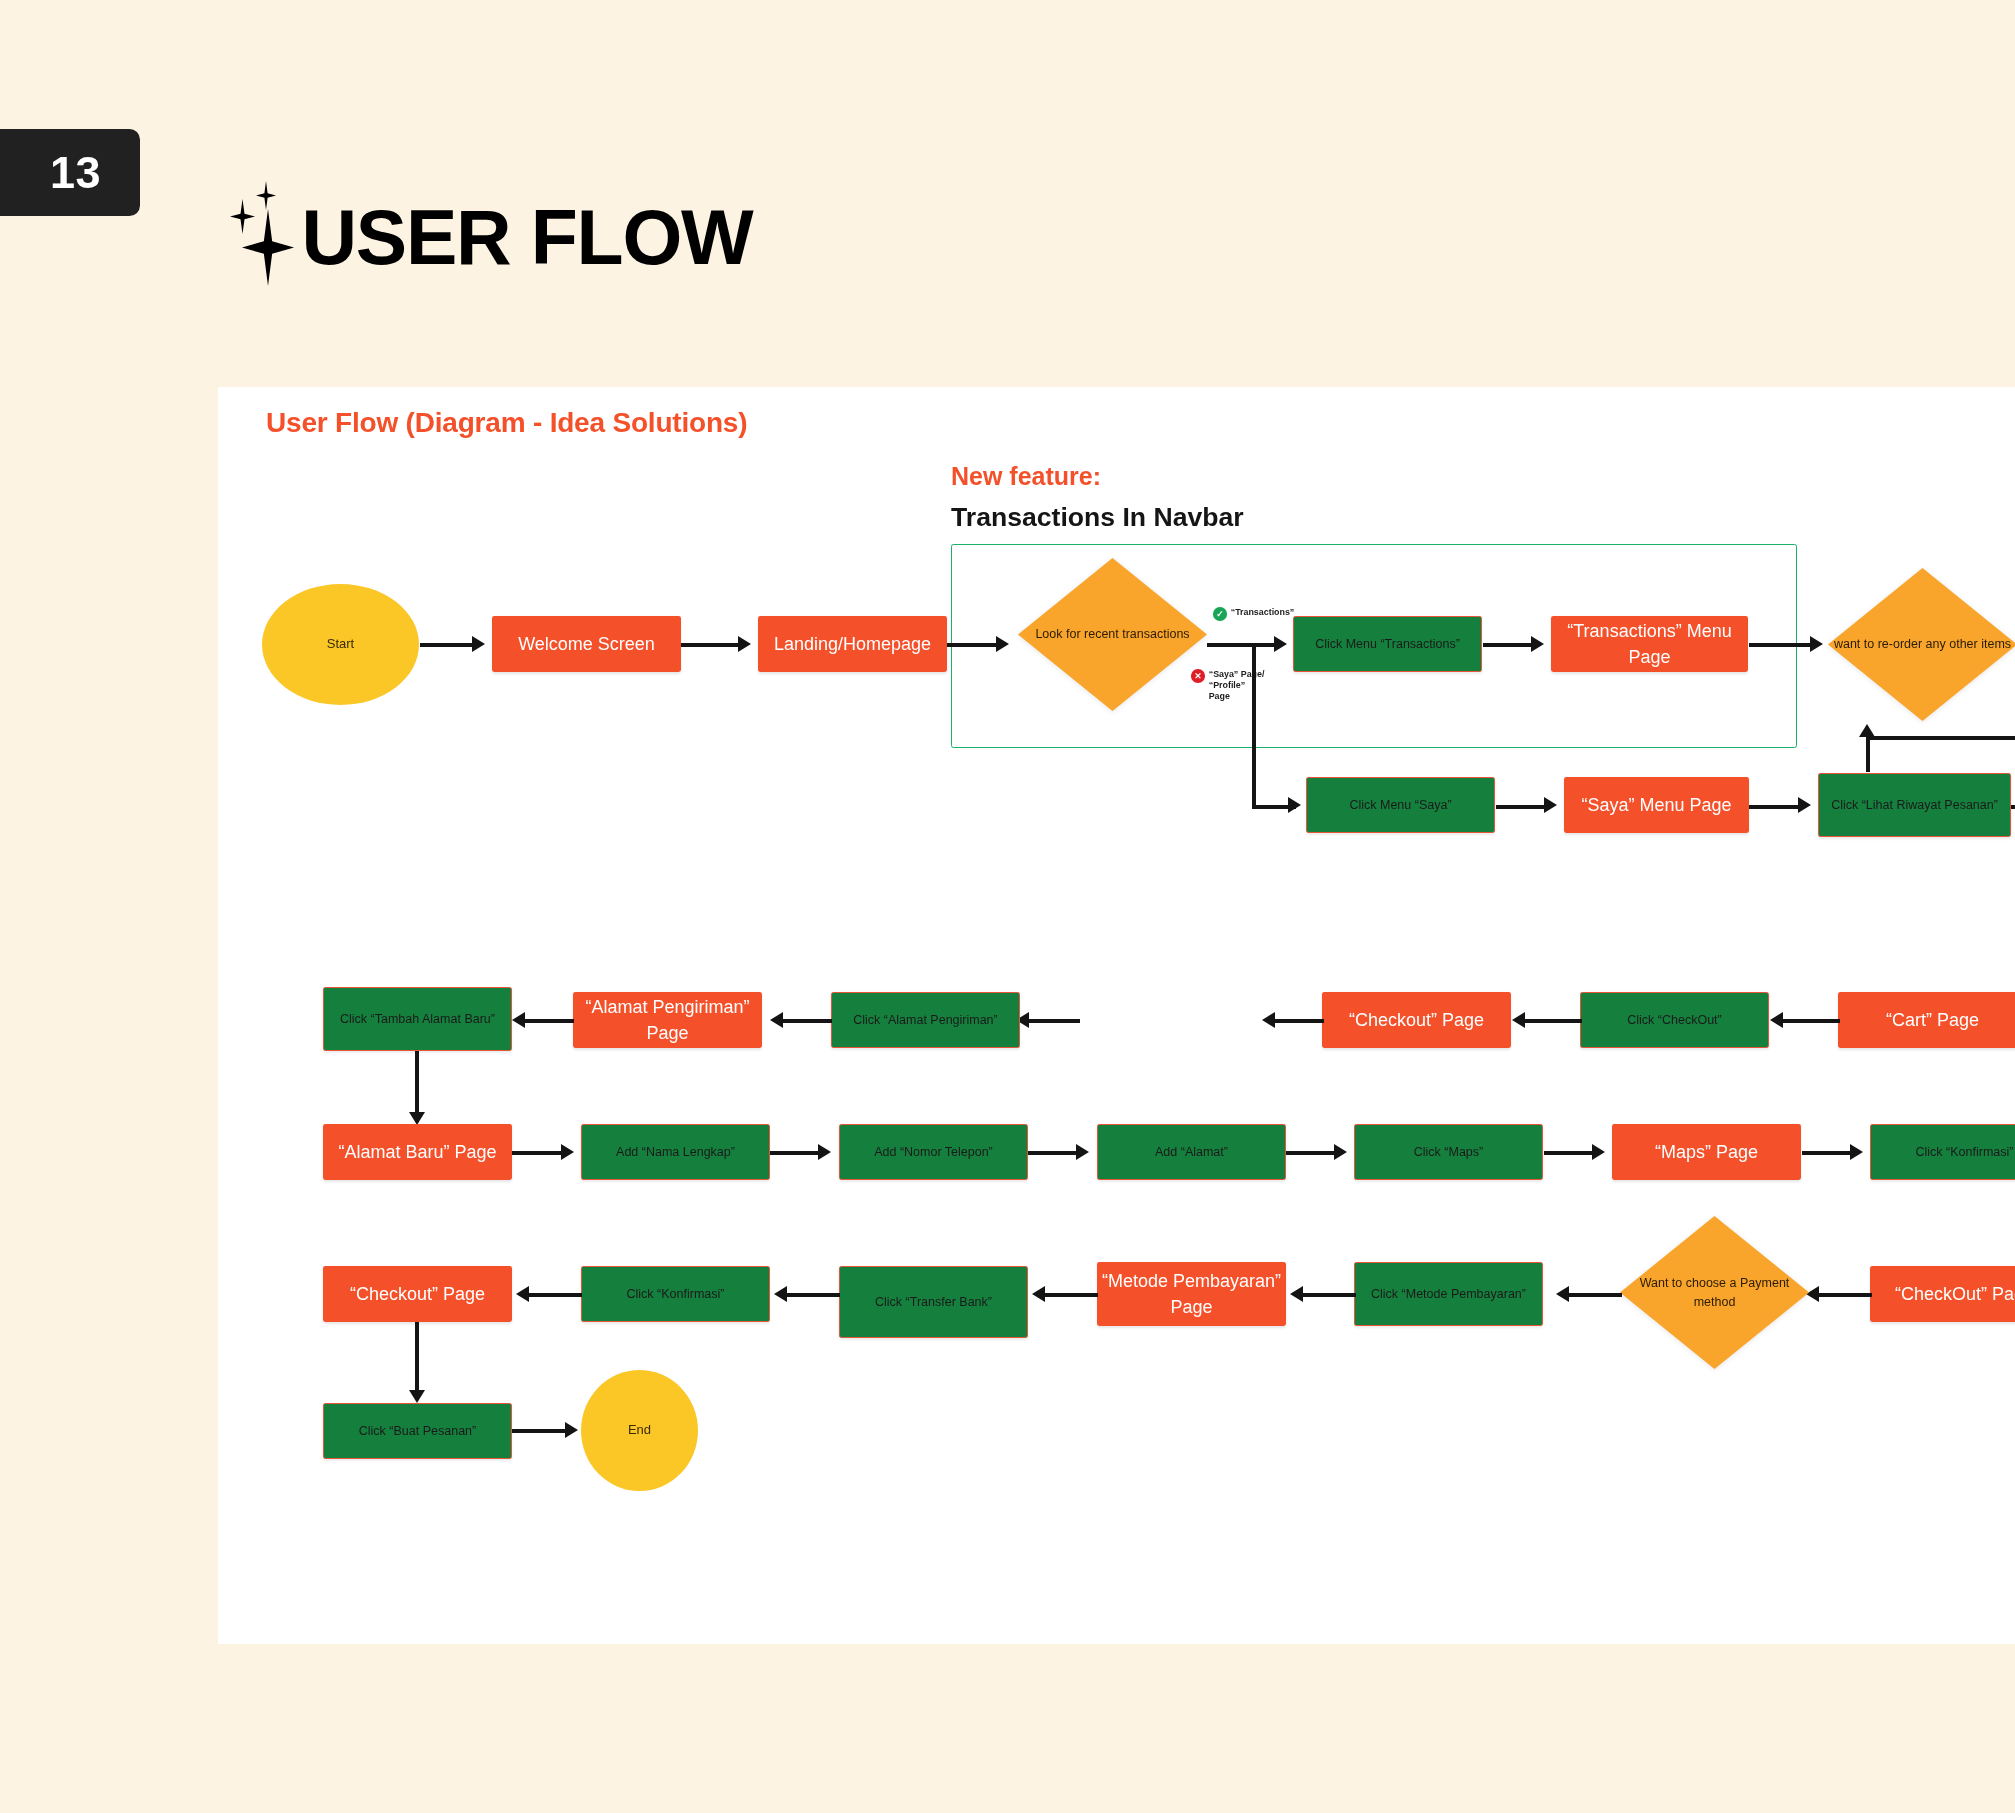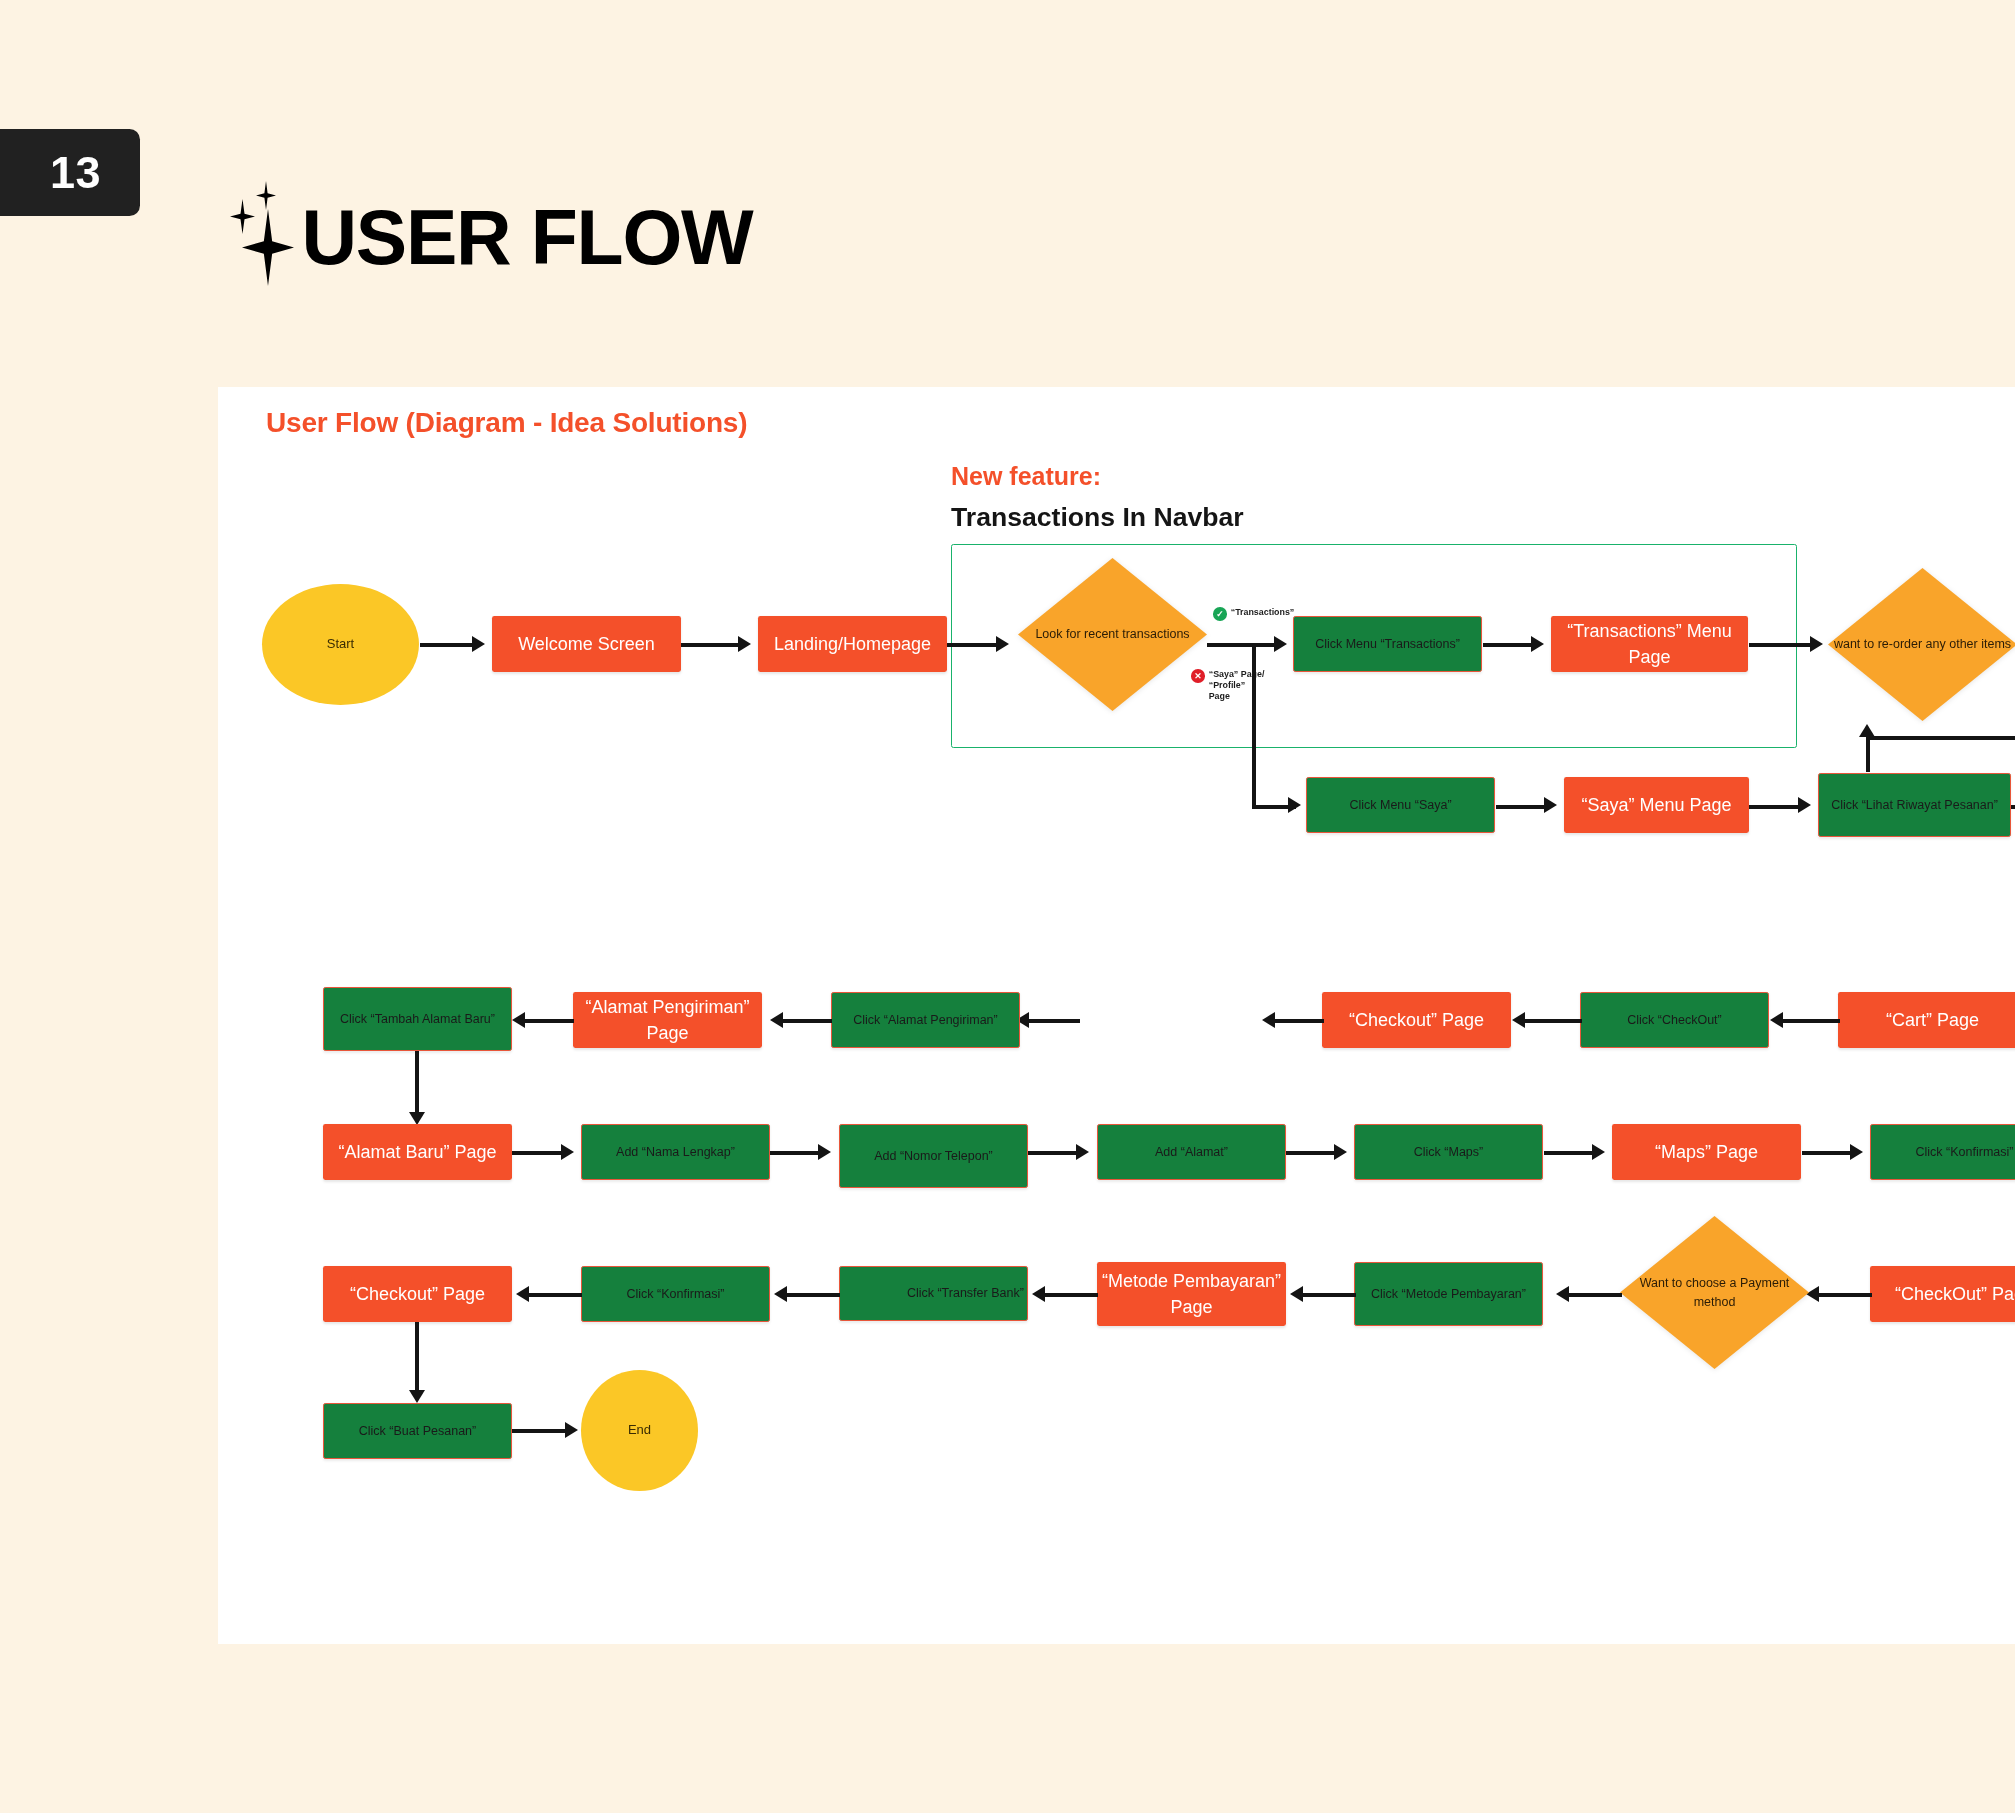--- a/index.html
+++ b/index.html
@@ -272,21 +272,21 @@
   <div class="conn h" style="left:294px;top:764px;width:52px;"></div>
   <div class="arrow r" style="left:343px;top:757px;"></div>
 
   <div class="node box-outline" style="left:363px;top:737px;width:189px;height:56px;">
     <span class="nl">Add “Nama Lengkap”</span>
   </div>
 
   <div class="conn h" style="left:552px;top:764px;width:52px;"></div>
   <div class="arrow r" style="left:600px;top:757px;"></div>
 
-  <div class="node box-outline" style="left:621px;top:737px;width:189px;height:64px;">
+  <div class="node box-outline" style="left:621px;top:737px;width:189px;height:56px;">
     <span class="nl">Add “Nomor Telepon”</span>
   </div>
 
   <div class="conn h" style="left:810px;top:764px;width:52px;"></div>
   <div class="arrow r" style="left:858px;top:757px;"></div>
 
   <div class="node box-outline" style="left:879px;top:737px;width:189px;height:56px;">
     <span class="nl">Add “Alamat”</span>
   </div>
 
@@ -333,21 +333,21 @@
   <div class="conn h" style="left:1080px;top:906px;width:58px;"></div>
   <div class="arrow l" style="left:1072px;top:899px;"></div>
 
   <div class="node box-solid" style="left:879px;top:875px;width:189px;height:64px;">
     <span class="nl">“Metode Pembayaran” Page</span>
   </div>
 
   <div class="conn h" style="left:822px;top:906px;width:58px;"></div>
   <div class="arrow l" style="left:814px;top:899px;"></div>
 
-  <div class="node box-outline" style="left:621px;top:879px;width:189px;height:55px;justify-content:flex-end;">
+  <div class="node box-outline" style="left:621px;top:879px;width:189px;height:72px;">
     <span class="nl">Click “Transfer Bank”</span>
   </div>
 
   <div class="conn h" style="left:564px;top:906px;width:58px;"></div>
   <div class="arrow l" style="left:556px;top:899px;"></div>
 
   <div class="node box-outline" style="left:363px;top:879px;width:189px;height:56px;">
     <span class="nl">Click “Konfirmasi”</span>
   </div>
 

